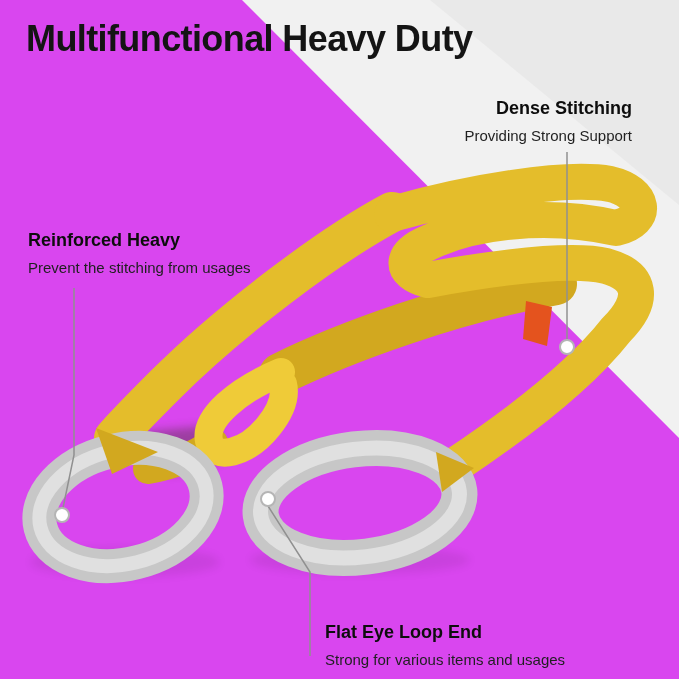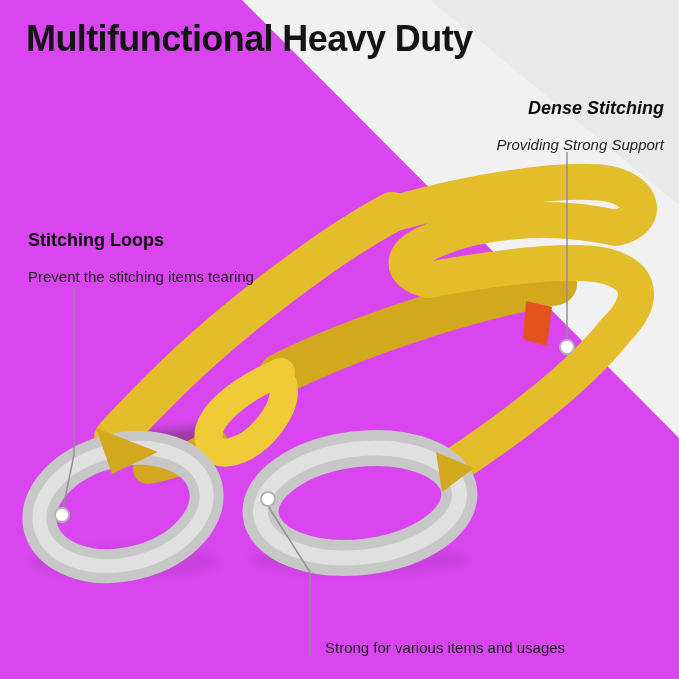--- a/index.html
+++ b/index.html
@@ -8,22 +8,22 @@
     font-family:"Liberation Sans",sans-serif;
   }
   .art{position:absolute;left:0;top:0;}
   .title{
     position:absolute;left:26px;top:16px;
     font-size:36px;font-weight:800;color:#141414;
     line-height:1.25;letter-spacing:-0.6px;
   }
   .annotation{position:absolute;}
   .annotation .label{font-size:18px;font-weight:bold;color:#0d0d0d;}
-  .annotation .desc{font-size:15px;color:#1f1f1f;margin-top:17px;}
-  .anno-dense{top:98px;right:15px;text-align:right;font-style:italic;}
+  .annotation .desc{font-size:15px;color:#1f1f1f;margin-top:8px;}
+  .anno-dense{top:98px;right:47px;text-align:right;}
   .anno-reinforced{left:28px;top:230px;text-align:left;}
   .anno-flateye{left:325px;top:622px;text-align:left;}
 </style>
 </head>
 <body>
 
 <div class="canvas">
 
   <svg class="art" width="679" height="679" viewBox="0 0 679 679" xmlns="http://www.w3.org/2000/svg">
     <defs>
@@ -72,21 +72,22 @@
   <div class="title">
     <div>Multifunctional Heavy Duty</div>
   </div>
 
   <div class="annotation anno-dense">
     <div class="label">Dense Stitching</div>
     <div class="desc">Providing Strong Support</div>
   </div>
 
   <div class="annotation anno-reinforced">
-    <div class="label">Stitching Loops</div>
-    <div class="desc">Prevent the stitching items tearing</div>
+    <div class="label">Reinforced Heavy</div>
+    <div class="desc">Prevent the stitching from usages</div>
   </div>
 
   <div class="annotation anno-flateye">
+    <div class="label">Flat Eye Loop End</div>
     <div class="desc">Strong for various items and usages</div>
   </div>
 
 </div>
 
 </body></html>

